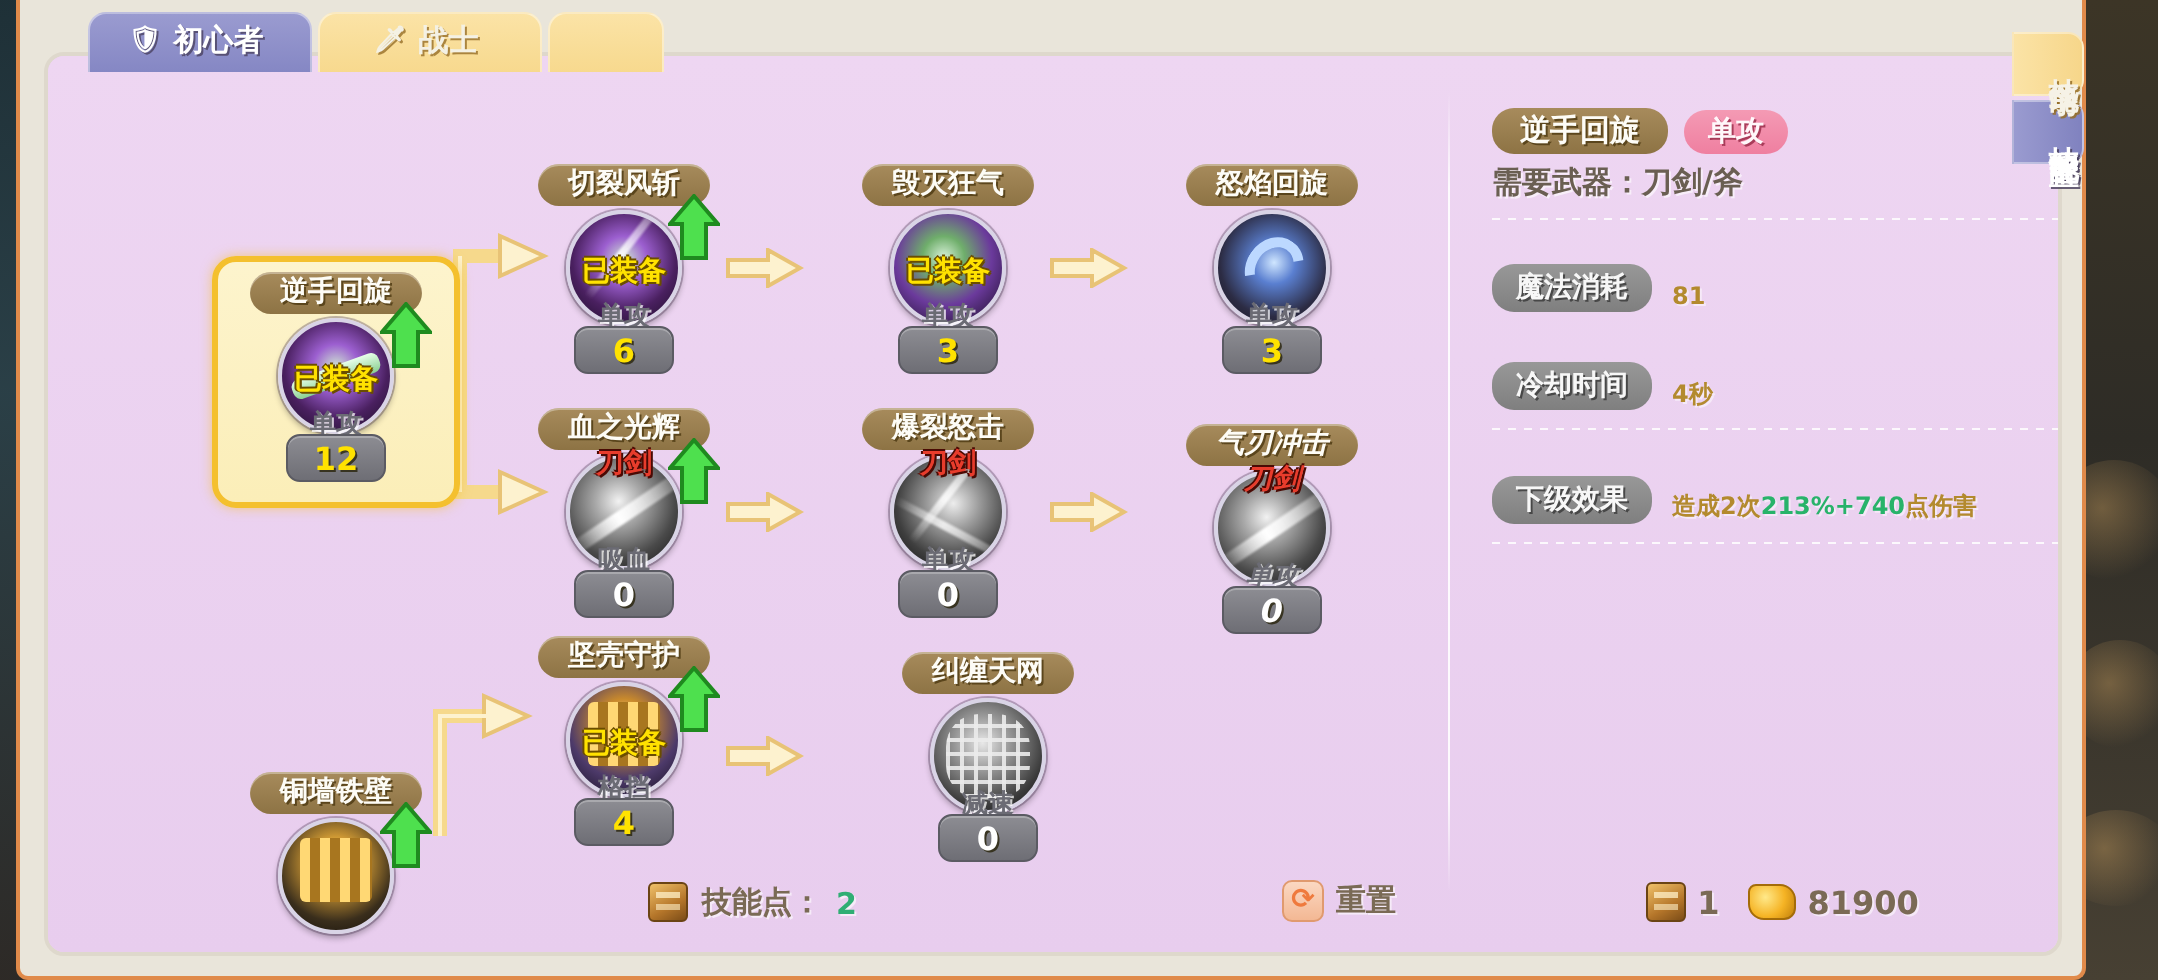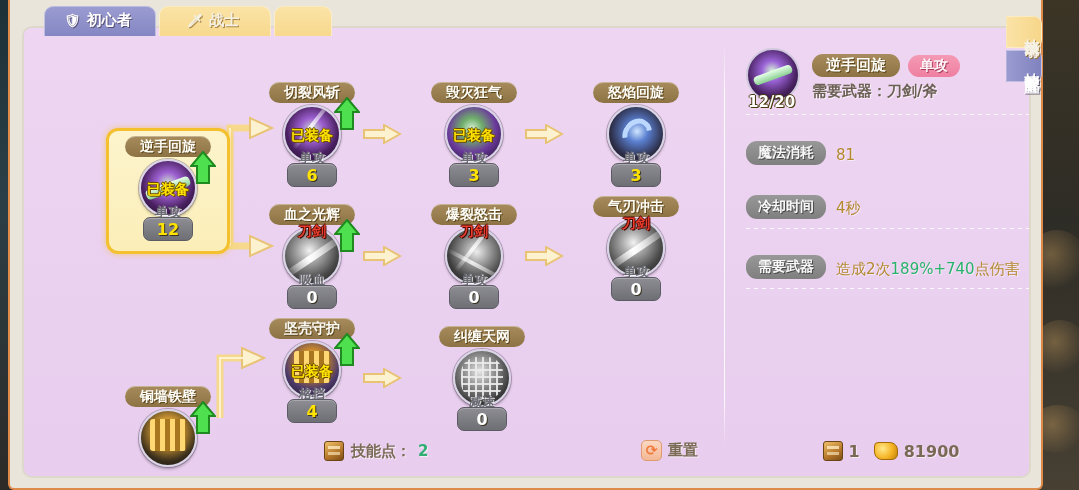--- a/index.html
+++ b/index.html
@@ -264,21 +264,21 @@
   }
   .stat-row { display: flex; align-items: flex-end; gap: 10px; margin-bottom: 9px; flex-wrap: wrap; }
   .stat-label {
     background: linear-gradient(180deg,#989898,#7f7f7f);
     color: #f7f7f7; font-size: 14px; font-weight: bold;
     padding: 3px 12px; border-radius: 11px;
     text-shadow: 1px 1px 0 rgba(60,60,60,.85);
     flex: none;
   }
   .stat-val {
-    font-size: 15px; font-weight: normal; color: #b38a2e;
+    font-size: 12px; font-weight: bold; color: #b38a2e;
     text-shadow: 1px 1px 0 rgba(255,255,255,.5);
     padding-top: 3px; line-height: 1.35; margin-top: 21px;
   }
   .stat-val .hl { color: #28b36a; }
 
   
   #cost-row {
     position: absolute; left: 722px; top: 413px; width: 290px;
     display: flex; align-items: center; justify-content: center; gap: 14px;
   }
@@ -314,21 +314,21 @@
     position: absolute; right: -6px; top: -6px; width: 16px; height: 16px;
     border-radius: 50%;
     background: radial-gradient(circle at 35% 32%, #ff8b8b, #e03030 70%, #b51c1c);
     border: 1px solid #fff;
   }
 
   
   #footer {
     position: absolute; left: 0; bottom: 10px; width: 700px; height: 28px;
   }
-  #sp-group { position: absolute; left: 300px; top: 3px; display: flex; align-items: center; gap: 7px; }
+  #sp-group { position: absolute; left: 300px; top: 3px; display: flex; align-items: flex-end; gap: 7px; }
   #sp-label { font-size: 15px; font-weight: bold; color: #7a6a55; text-shadow: 1px 1px 0 rgba(255,255,255,.6); }
   #sp-value { font-size: 15px; font-weight: bold; color: #2fae74; text-shadow: 1px 1px 0 rgba(255,255,255,.6); }
   #reset-group { position: absolute; right: 26px; top: 2px; display: flex; align-items: center; gap: 6px; }
   #reset-icon {
     width: 21px; height: 21px; border-radius: 5px;
     background: linear-gradient(180deg,#fbd8c2,#f3b894);
     border: 1px solid #e09a6f;
     color: #ef7a3d; font-size: 14px; font-weight: bold;
     line-height: 19px; text-align: center;
   }
@@ -476,21 +476,21 @@
             <div class="weapon-tag">刀剑</div>
             <div class="node-icon ico-steel2">
               <div class="ico-slash b"></div>
               <div class="ico-slash c"></div>
             </div>
             <div class="type-tag">单攻</div>
           </div>
           <div class="lvl-box zero">0</div>
         </div>
 
-        <div class="node" style="left:566px; top:168px;">
+        <div class="node" style="left:566px; top:184px;font-style:italic;">
           <div class="node-title">气刃冲击</div>
           <div class="node-icon-wrap">
             <div class="weapon-tag">刀剑</div>
             <div class="node-icon ico-steel">
               <div class="ico-slash"></div>
             </div>
             <div class="type-tag">单攻</div>
           </div>
           <div class="lvl-box zero">0</div>
         </div>
@@ -515,42 +515,36 @@
             </div>
             <div class="equipped-tag">已装备</div>
             <div class="type-tag">格挡</div>
             <svg class="up-arrow" viewBox="0 0 26 34">
               <path d="M13,1 L25,15 L19,15 L19,32 L7,32 L7,15 L1,15 Z" fill="#4ee04e" stroke="#1f8a1f" stroke-width="2"></path>
             </svg>
           </div>
           <div class="lvl-box">4</div>
         </div>
 
-        <div class="node" style="left:412px; top:298px;">
+        <div class="node" style="left:424px; top:298px;">
           <div class="node-title">纠缠天网</div>
           <div class="node-icon-wrap">
             <div class="node-icon ico-net">
               <div class="ico-mesh"></div>
             </div>
             <div class="type-tag">减速</div>
           </div>
           <div class="lvl-box zero">0</div>
         </div>
       </div>
 
       <div id="divider"></div>
 
       <div id="detail">
         <div id="d-head">
-          <div id="d-icon-wrap">
-            <div id="d-icon">
-              <div class="ico-sw" style="width:40px;height:9px;"></div>
-            </div>
-            <div id="d-icon-lvl">12/20</div>
-          </div>
           <div style="flex:1;">
             <div id="d-title-row">
               <span class="pill-name">逆手回旋</span>
               <span class="pill-type">单攻</span>
             </div>
             <div id="d-weapon">需要武器：刀剑/斧</div>
           </div>
         </div>
 
         <div class="dotted-sep"></div>
@@ -560,22 +554,22 @@
           <span class="stat-val">81</span>
         </div>
         <div class="stat-row">
           <span class="stat-label">冷却时间</span>
           <span class="stat-val">4秒</span>
         </div>
 
         <div class="dotted-sep"></div>
 
         <div class="stat-row">
-          <span class="stat-label">需要武器</span>
-          <span class="stat-val"><span>造成2次</span><span class="hl">189%+740</span><span>点伤害</span></span>
+          <span class="stat-label">下级效果</span>
+          <span class="stat-val"><span>造成2次</span><span class="hl">213%+740</span><span>点伤害</span></span>
         </div>
 
         <div class="dotted-sep"></div>
 
       </div>
 
       <div id="cost-row">
         <div class="cost-item">
           <span class="icon-scroll"></span>
           <span class="cost-num">1</span>

